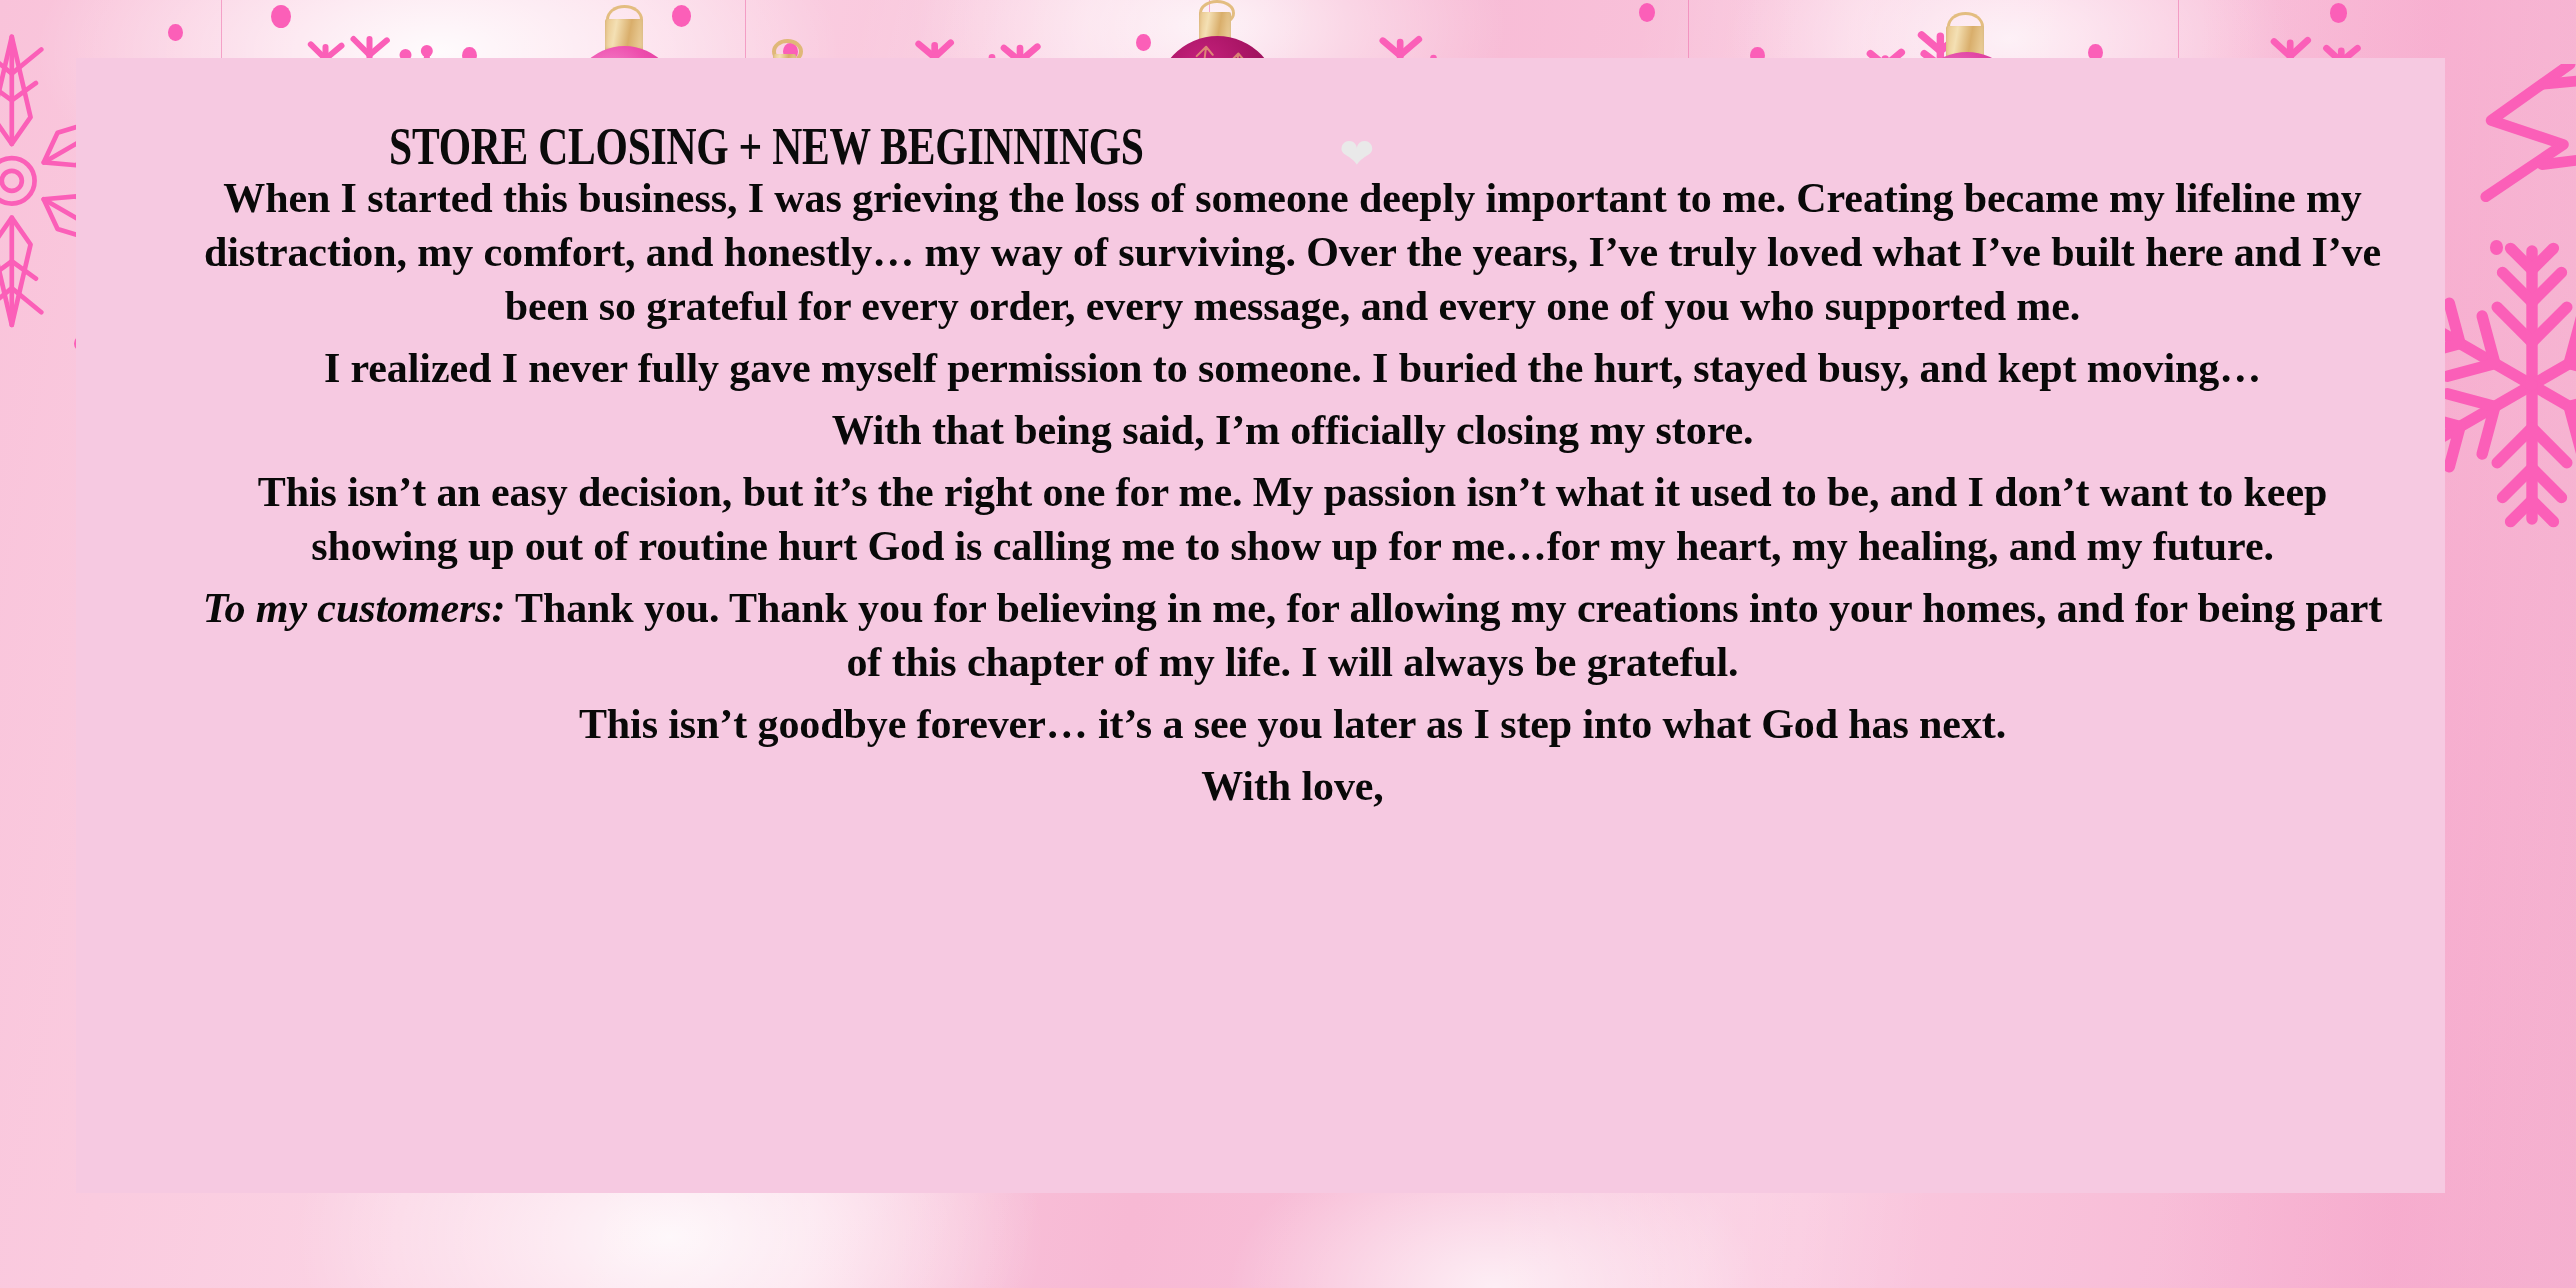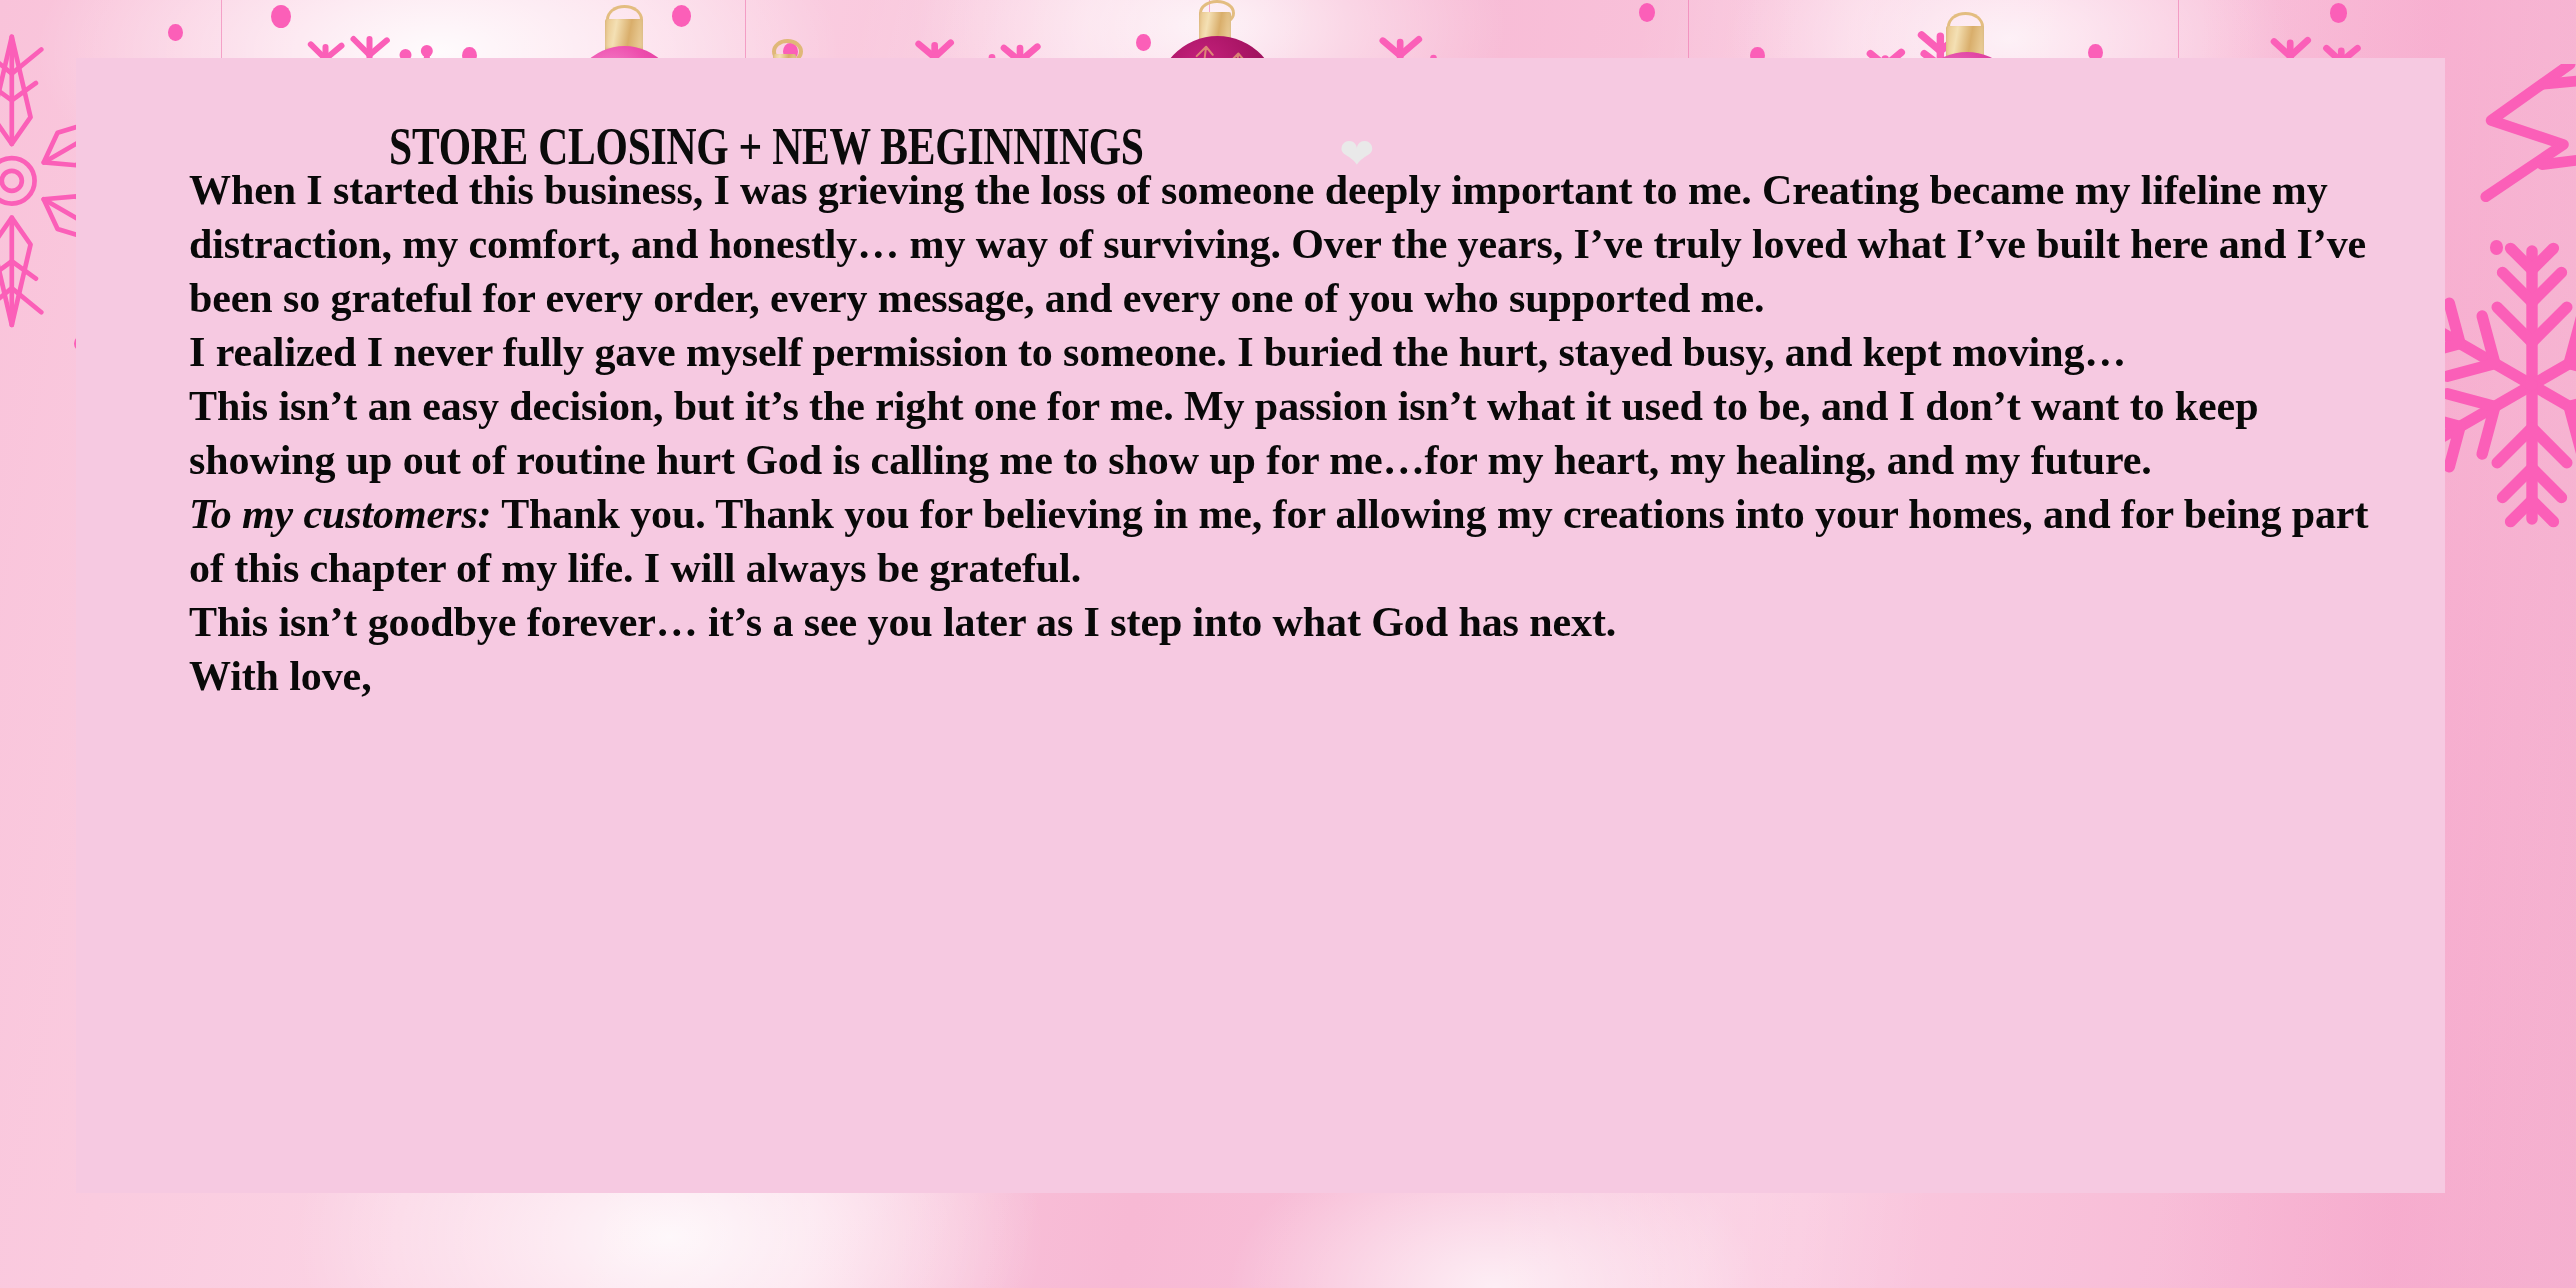--- a/index.html
+++ b/index.html
@@ -83,22 +83,22 @@
   .body{
     position:absolute;left:113px;top:105px;width:2207px;
     color:#090909;
   }
   .para{
     font-family:"Liberation Serif", serif;
     font-weight:700;
     font-size:42px;
     line-height:54px;
     letter-spacing:-0.1px;
-    margin:0;
-    text-align:left;
+    margin:8px;
+    text-align:center;
     white-space:pre-wrap;
   }
   .para em{font-style:italic;font-weight:700;}
   .sign-heart{
     display:inline-block;font-size:32px;color:#e9e9e9;
     vertical-align:-1.3px;margin-left:6.7px;line-height:1;
   }
 </style>
 </head>
 <body>
@@ -352,20 +352,21 @@
 <div id="card">
   <div id="card-inner">
 
     <div class="title-row">
       <span class="title">STORE CLOSING + NEW BEGINNINGS</span><span class="title-heart">❤</span>
     </div>
 
     <div class="body">
       <p class="para">When I started this business, I was grieving the loss of someone deeply important to me. Creating became my lifeline my distraction, my comfort, and honestly… my way of surviving. Over the years, I’ve truly loved what I’ve built here and I’ve been so grateful for every order, every message, and every one of you who supported me.</p>
       <p class="para">I realized I never fully gave myself permission to someone. I buried the hurt, stayed busy, and kept moving…</p>
+      <p class="para">With that being said, I’m officially closing my store.</p>
       <p class="para">This isn’t an easy decision, but it’s the right one for me. My passion isn’t what it used to be, and I don’t want to keep showing up out of routine hurt God is calling me to show up for me…for my heart, my healing, and my future.</p>
       <p class="para"><em>To my customers:</em><span> Thank you. Thank you for believing in me, for allowing my creations into your homes, and for being part of this chapter of my life. I will always be grateful.</span></p>
       <p class="para">This isn’t goodbye forever… it’s a see you later as I step into what God has next.</p>
       <p class="para">With love,</p>
     </div>
 
   </div>
 </div>
 
 

